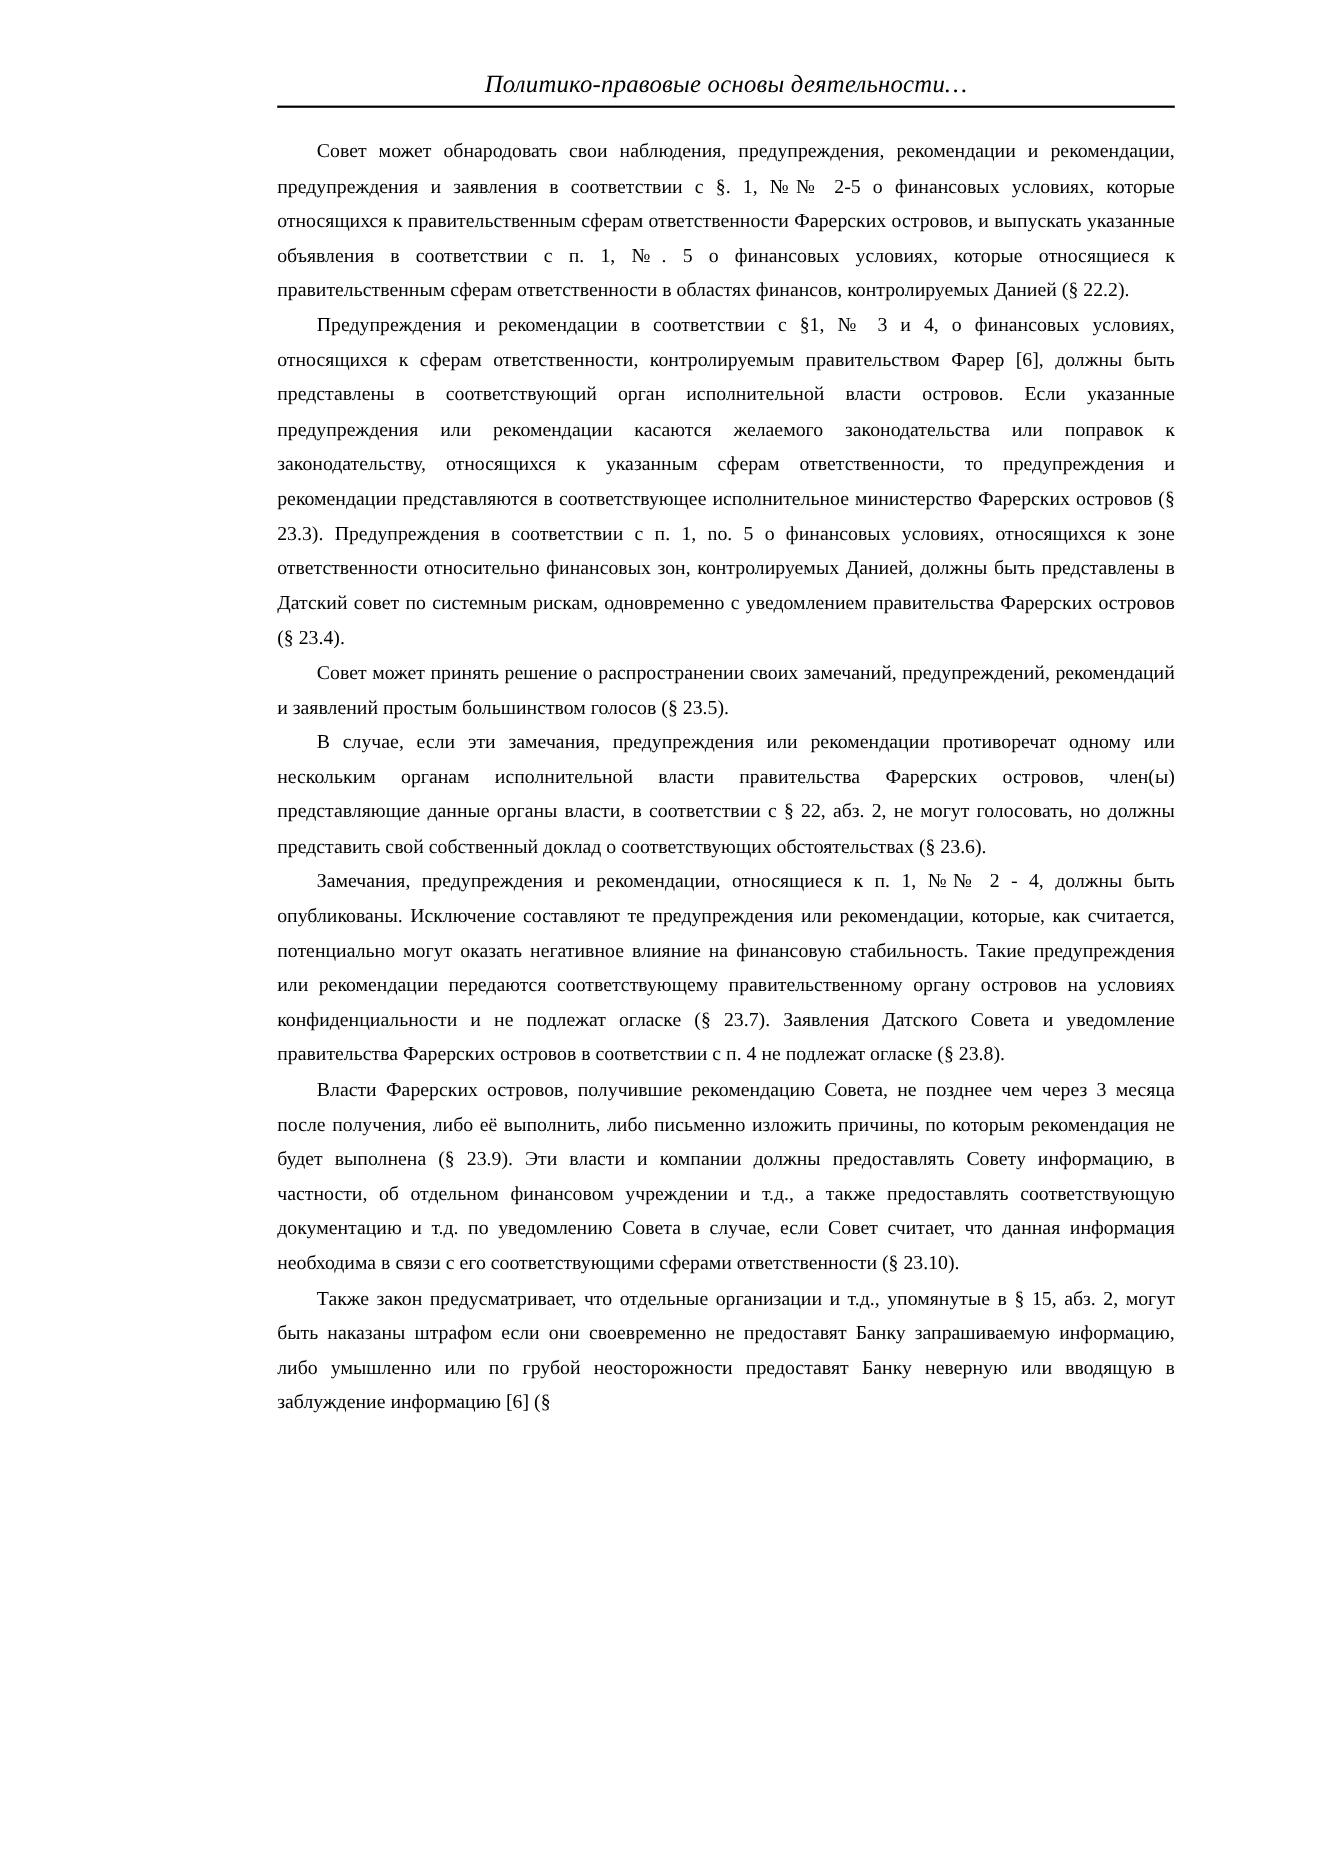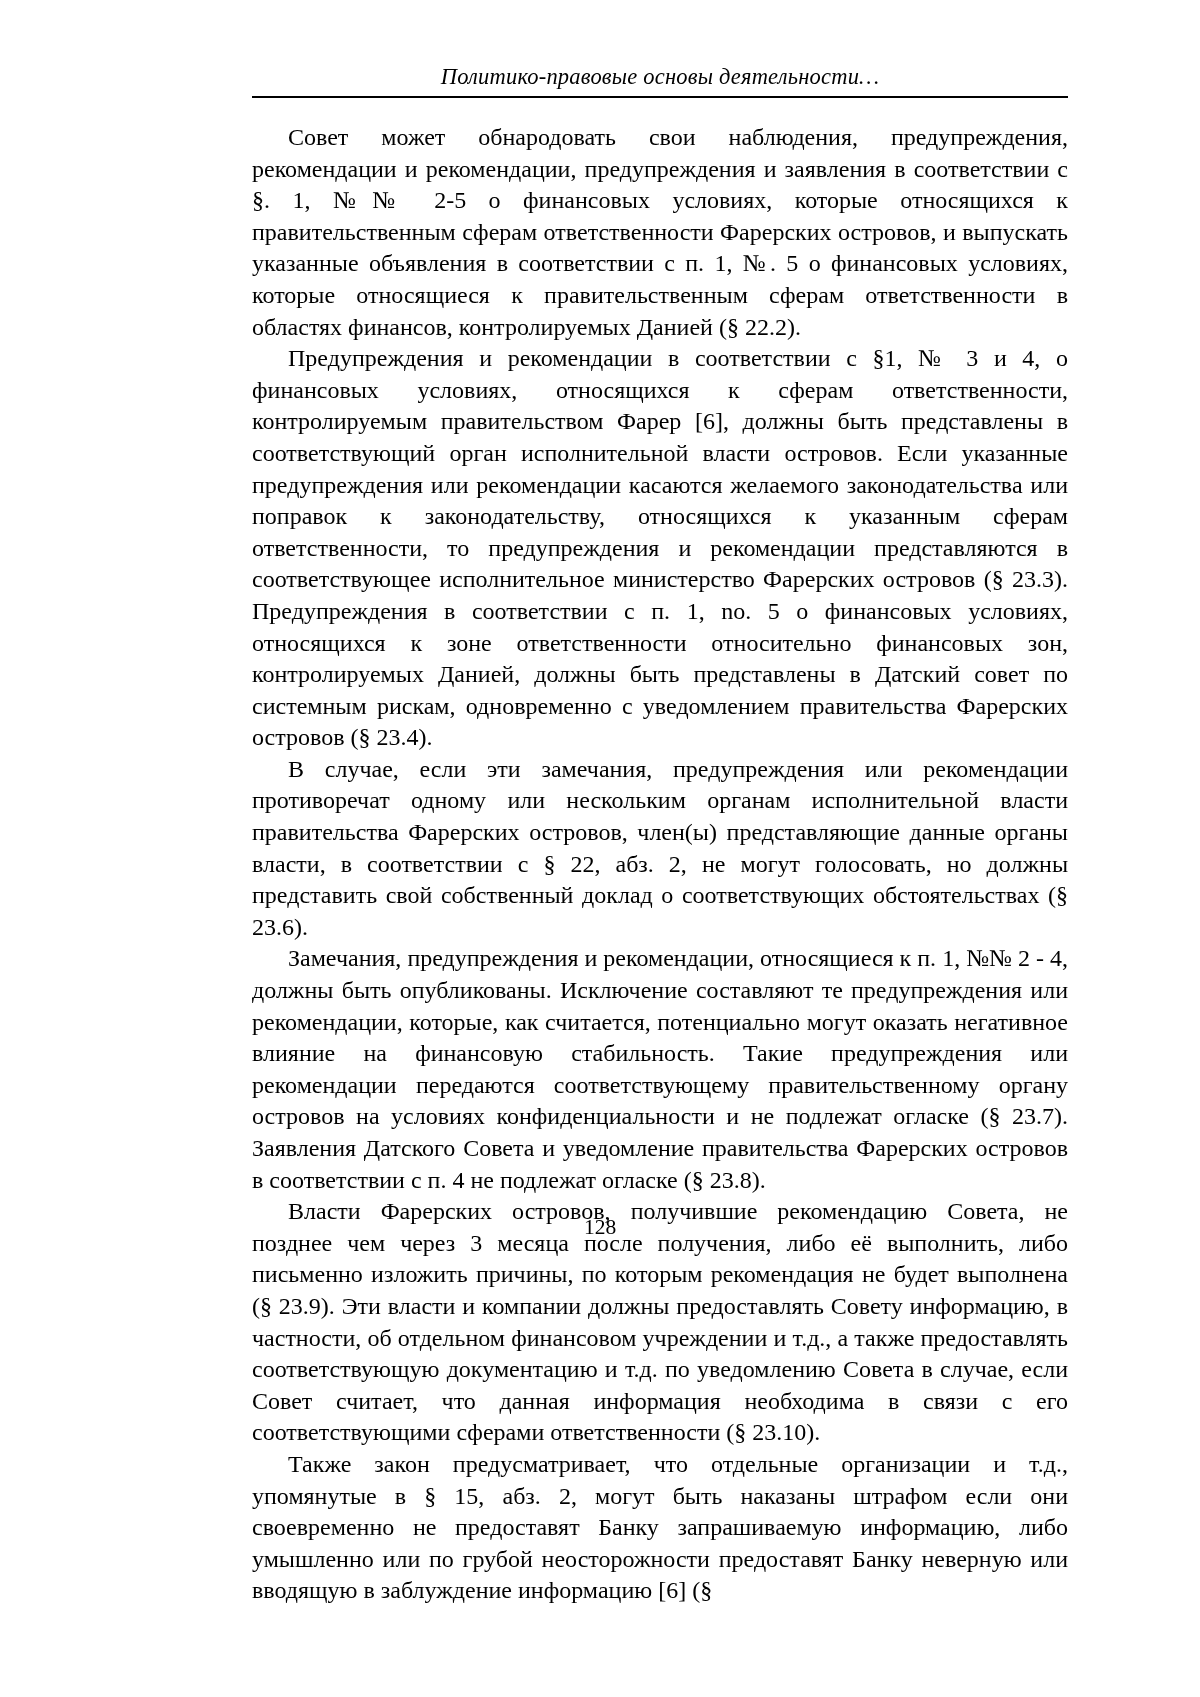--- a/index.html
+++ b/index.html
@@ -38,21 +38,21 @@
   }
   .head-rule {
     border-bottom: 2.2px solid #000;
     width: 100%;
     margin-bottom: 24px;
   }
   .body-text p {
     margin: 0;
     text-indent: 36px;
     text-align: justify;
-    font-size: 24px;
+    font-size: 18px;
     line-height: 31.6px;
     hyphens: manual;
   }
   .page-number {
     position: absolute;
     left: 0;
     right: 0;
     top: 1215px;
     text-align: center;
     font-size: 21.5px;
@@ -63,22 +63,22 @@
 
 <div class="page">
   <div class="content">
 
     <div class="running-head">Политико-правовые основы деятельности…</div>
     <div class="head-rule"></div>
 
     <div class="body-text">
       <p>Совет может обнародовать свои наблюдения, предупреждения, рекомендации и рекомендации, предупреждения и заявления в соответствии с §. 1, №№ 2-5 о финансовых условиях, которые относящихся к правительственным сферам ответственности Фарерских островов, и выпускать указанные объявления в соответствии с п. 1, №. 5 о финансовых условиях, которые относящиеся к правительственным сферам ответственности в областях финансов, контролируемых Данией (§ 22.2).</p>
       <p>Предупреждения и рекомендации в соответствии с §1, № 3 и 4, о финансовых условиях, относящихся к сферам ответственности, контролируемым правительством Фарер [6], должны быть представлены в соответствующий орган исполнительной власти островов. Если указанные предупреждения или рекомендации касаются желаемого законодательства или поправок к законодательству, относящихся к указанным сферам ответственности, то предупреждения и рекомендации представляются в соответствующее исполнительное министерство Фарерских островов (§ 23.3). Предупреждения в соответствии с п. 1, no. 5 о финансовых условиях, относящихся к зоне ответственности относительно финансовых зон, контролируемых Данией, должны быть представлены в Датский совет по системным рискам, одновременно с уведомлением правительства Фарерских островов (§ 23.4).</p>
+      <p>Совет может принять решение о распространении своих замечаний, предупреждений, рекомендаций и заявлений простым большинством голосов (§ 23.5).</p>
       <p>В случае, если эти замечания, предупреждения или рекомендации противоречат одному или нескольким органам исполнительной власти правительства Фарерских островов, член(ы) представляющие данные органы власти, в соответствии с § 22, абз. 2, не могут голосовать, но должны представить свой собственный доклад о соответствующих обстоятельствах (§ 23.6).</p>
       <p>Замечания, предупреждения и рекомендации, относящиеся к п. 1, №№ 2 - 4, должны быть опубликованы. Исключение составляют те предупреждения или рекомендации, которые, как считается, потенциально могут оказать негативное влияние на финансовую стабильность. Такие предупреждения или рекомендации передаются соответствующему правительственному органу островов на условиях конфиденциальности и не подлежат огласке (§ 23.7). Заявления Датского Совета и уведомление правительства Фарерских островов в соответствии с п. 4 не подлежат огласке (§ 23.8).</p>
       <p>Власти Фарерских островов, получившие рекомендацию Совета, не позднее чем через 3 месяца после получения, либо её выполнить, либо письменно изложить причины, по которым рекомендация не будет выполнена (§ 23.9). Эти власти и компании должны предоставлять Совету информацию, в частности, об отдельном финансовом учреждении и т.д., а также предоставлять соответствующую документацию и т.д. по уведомлению Совета в случае, если Совет считает, что данная информация необходима в связи с его соответствующими сферами ответственности (§ 23.10).</p>
       <p>Также закон предусматривает, что отдельные организации и т.д., упомянутые в § 15, абз. 2, могут быть наказаны штрафом если они своевременно не предоставят Банку запрашиваемую информацию, либо умышленно или по грубой неосторожности предоставят Банку неверную или вводящую в заблуждение информацию [6] (§</p>
     </div>
 
   </div>
 
-  <div class="page-number">128</div>
 </div>
 
 </body></html>

